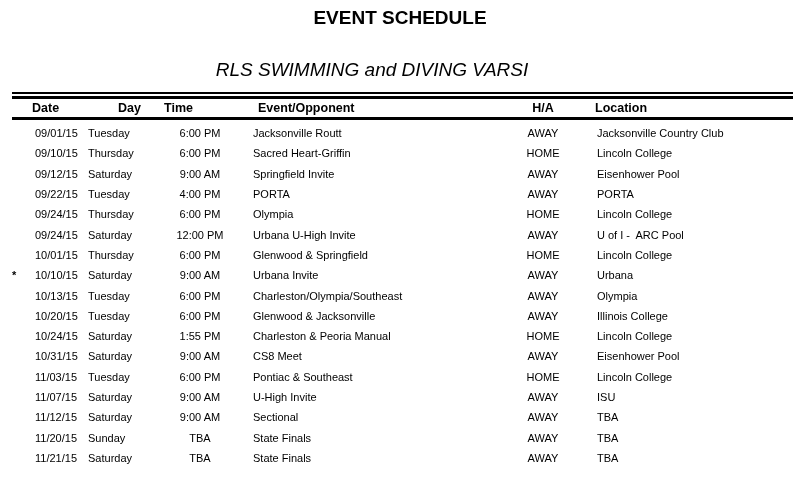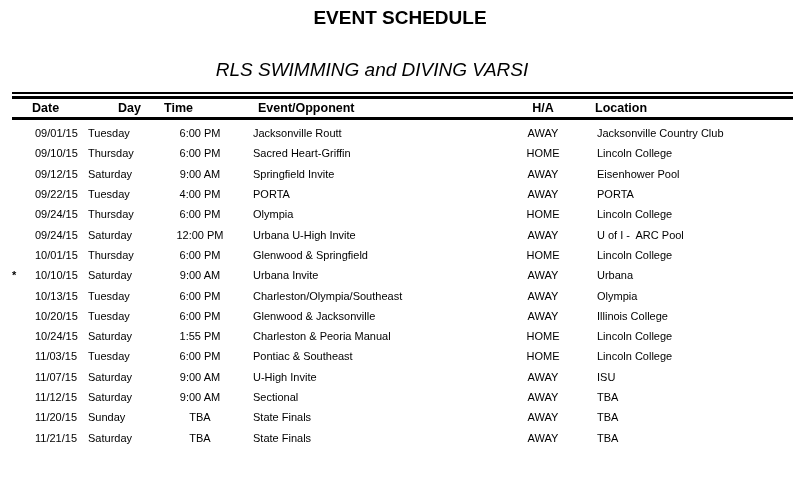--- a/index.html
+++ b/index.html
@@ -225,20 +225,29 @@
     <td class="t-marker"></td>
     <td class="t-date">10/24/15</td>
     <td class="t-day">Saturday</td>
     <td class="t-time">1:55 PM</td>
     <td class="t-event">Charleston &amp; Peoria Manual</td>
     <td class="t-ha">HOME</td>
     <td class="t-location">Lincoln College</td>
   </tr>
         <tr>
     <td class="t-marker"></td>
+    <td class="t-date">10/31/15</td>
+    <td class="t-day">Saturday</td>
+    <td class="t-time">9:00 AM</td>
+    <td class="t-event">CS8 Meet</td>
+    <td class="t-ha">AWAY</td>
+    <td class="t-location">Eisenhower Pool</td>
+  </tr>
+        <tr>
+    <td class="t-marker"></td>
     <td class="t-date">11/03/15</td>
     <td class="t-day">Tuesday</td>
     <td class="t-time">6:00 PM</td>
     <td class="t-event">Pontiac &amp; Southeast</td>
     <td class="t-ha">HOME</td>
     <td class="t-location">Lincoln College</td>
   </tr>
         <tr>
     <td class="t-marker"></td>
     <td class="t-date">11/07/15</td>

